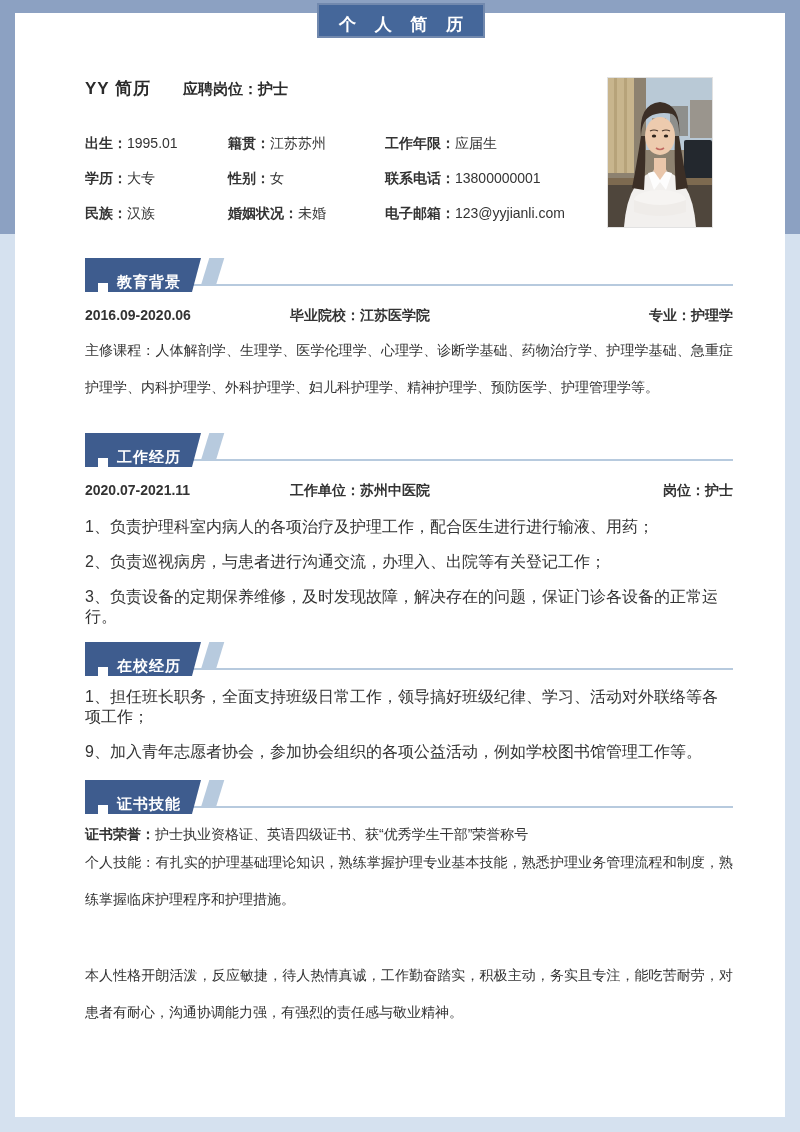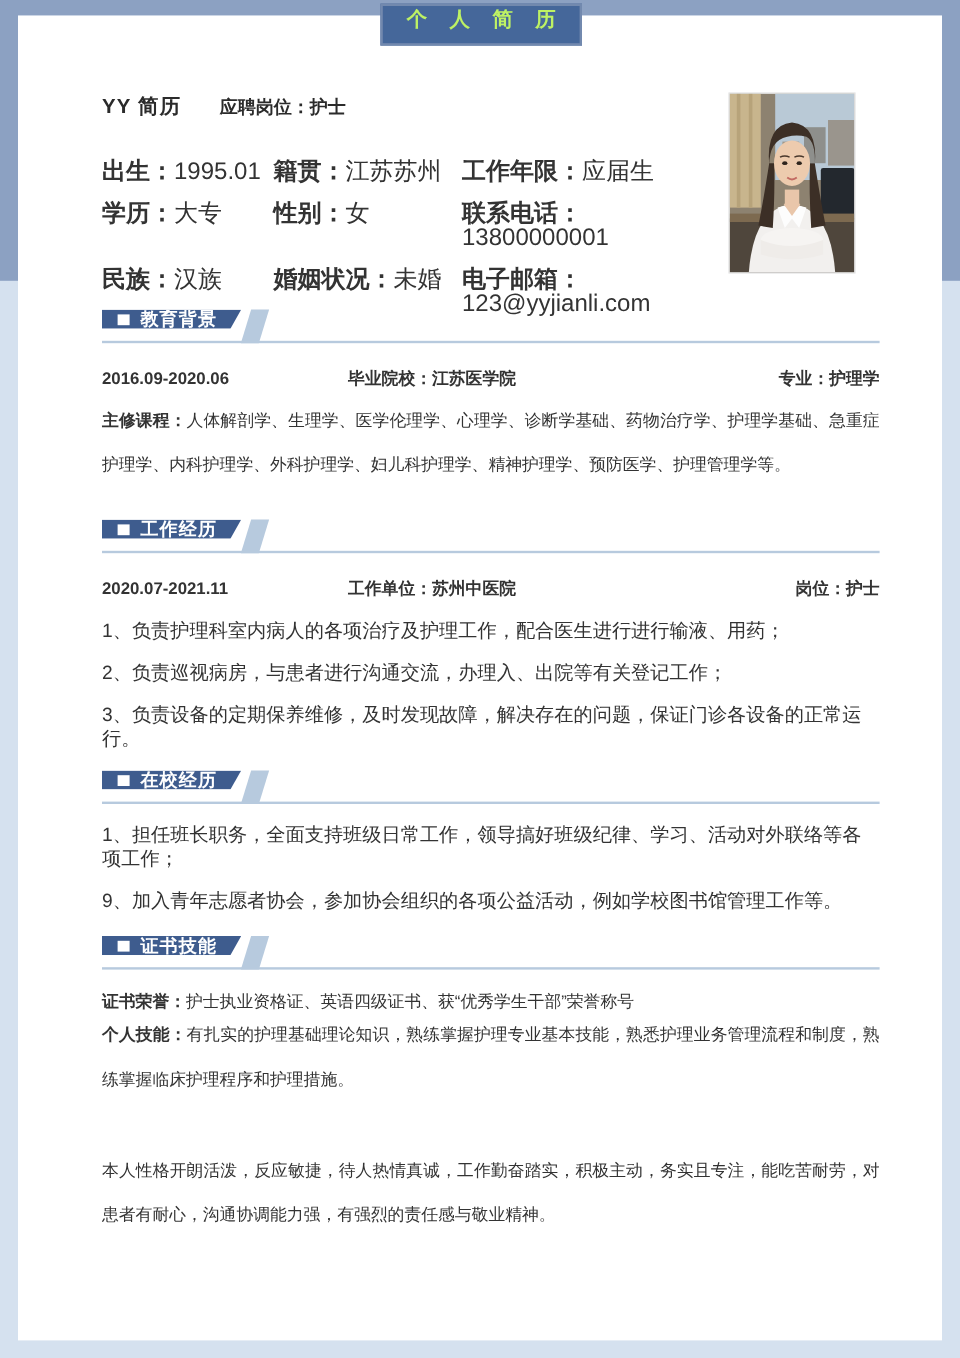--- a/index.html
+++ b/index.html
@@ -13,64 +13,64 @@
     overflow:hidden;
   }
   .top-band { position:absolute; left:0; top:0; width:800px; height:13px; background:#8ca1c2; }
   .side-strip { position:absolute; top:0; width:15px; height:234px; background:#8ca1c2; }
   .side-strip.left { left:0; } .side-strip.right { right:0; }
   .page { position:absolute; left:15px; top:13px; width:770px; height:1104px; background:#ffffff; }
 
   .title-box {
     position:absolute; left:317px; top:3px; width:168px; height:35px;
     background:#45679a; border:2px solid #7289ae;
-    color:#bef264; font-size:17px; font-weight:bold; letter-spacing:7px;
-    display:flex; align-items:flex-start; justify-content:center; z-index:5;
+    color:#ffffff; font-size:17px; font-weight:bold; letter-spacing:7px;
+    display:flex; align-items:flex-end; justify-content:center; z-index:5;
     padding-left:7px;
   }
 
   
   .name-row { position:absolute; left:70px; top:64px; display:flex; align-items:baseline; }
   .name { font-size:17px; font-weight:bold; color:#2b2b2b; letter-spacing:1px; }
   .applied { font-size:15px; font-weight:bold; margin-left:32px; color:#2b2b2b; }
 
   .info-grid {
     position:absolute; left:70px; top:120px; width:505px;
     display:grid; grid-template-columns:143px 157px auto;
-    row-gap:15px; font-size:20px; line-height:20px;
+    row-gap:15px; font-size:14px; line-height:20px;
   }
   .info-cell .lbl { font-weight:bold; }
 
   .photo {
     position:absolute; left:593px; top:65px; width:104px; height:149px;
     box-shadow:0 0 0 1px #e2e2e2; overflow:hidden;
   }
   .photo svg { display:block; width:100%; height:100%; }
 
   
   .section { position:absolute; left:70px; right:52px; }
   .sec-header { position:relative; height:28px; }
   .sec-underline { position:absolute; left:0; right:0; bottom:0; height:2px; background:#b7cade; }
   .sec-badge {
-    position:absolute; left:0; top:0; height:16px; z-index:2;
+    position:absolute; left:0; top:0; height:34px; z-index:2;
     background:#3e5c8e; color:#fff; font-size:15px; font-weight:bold;
-    display:flex; align-items:center; gap:9px; padding:0 20px 0 13px;
+    display:flex; align-items:flex-end; gap:9px; padding:0 20px 0 13px;
     clip-path:polygon(0 0,100% 0,calc(100% - 9px) 100%,0 100%);
     letter-spacing:1px;
   }
   .sq { width:10px; height:9px; background:#fff; flex:0 0 auto; }
   .sec-stripe { position:absolute; left:120px; top:0; width:15px; height:28px; background:#b7cade; transform:skewX(-17deg); z-index:1; }
 
   .meta-row { display:flex; margin-top:19px; font-size:14px; font-weight:bold; line-height:20px; }
   .meta-period { width:205px; flex:0 0 auto; }
   .meta-mid { flex:1 1 auto; }
   .meta-right { flex:0 0 auto; text-align:right; }
 
   .para { margin-top:7px; font-size:14px; line-height:37px; text-align:justify; }
-  .para .lbl { font-weight:bold; }
+  .para .lbl { font-weight:normal; }
   .list { margin-top:17px; }
   .list p { font-size:16px; line-height:20px; margin-top:15px; }
   .list p:first-child { margin-top:0; }
   .single-line { margin-top:16px; font-size:14px; line-height:20px; }
   .single-line .lbl { font-weight:bold; }
   .para.tight { margin-top:0; }
 </style>
 </head>
 <body>
 

